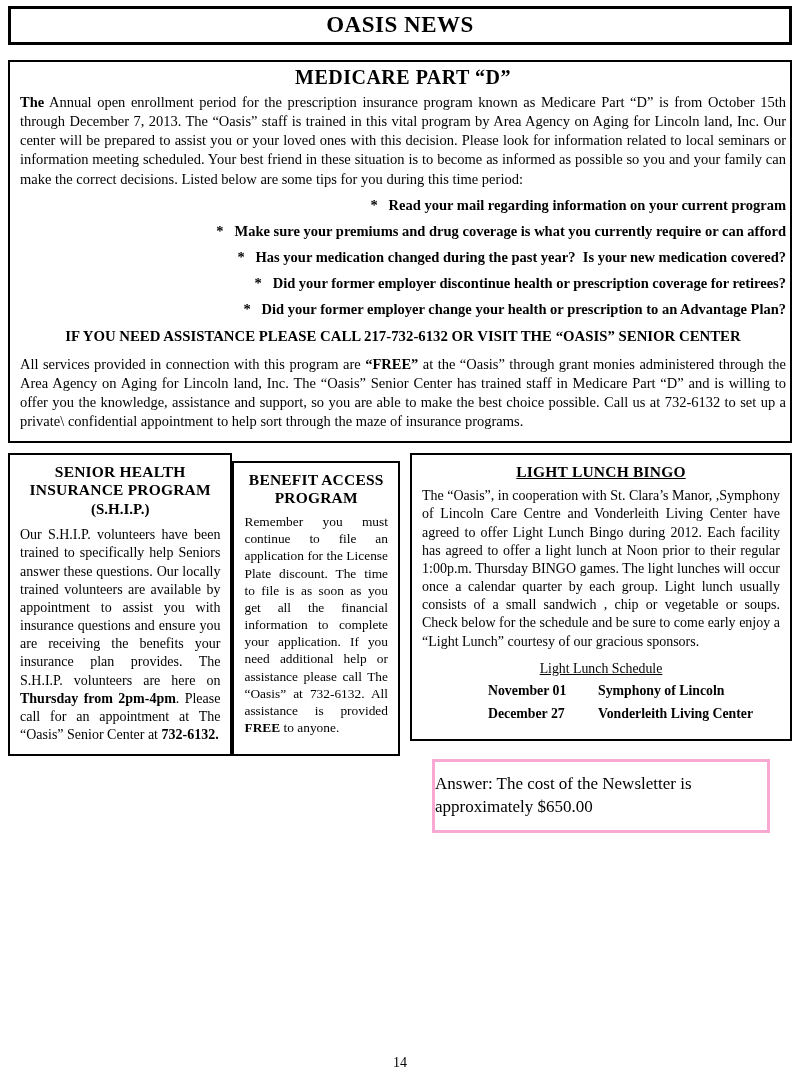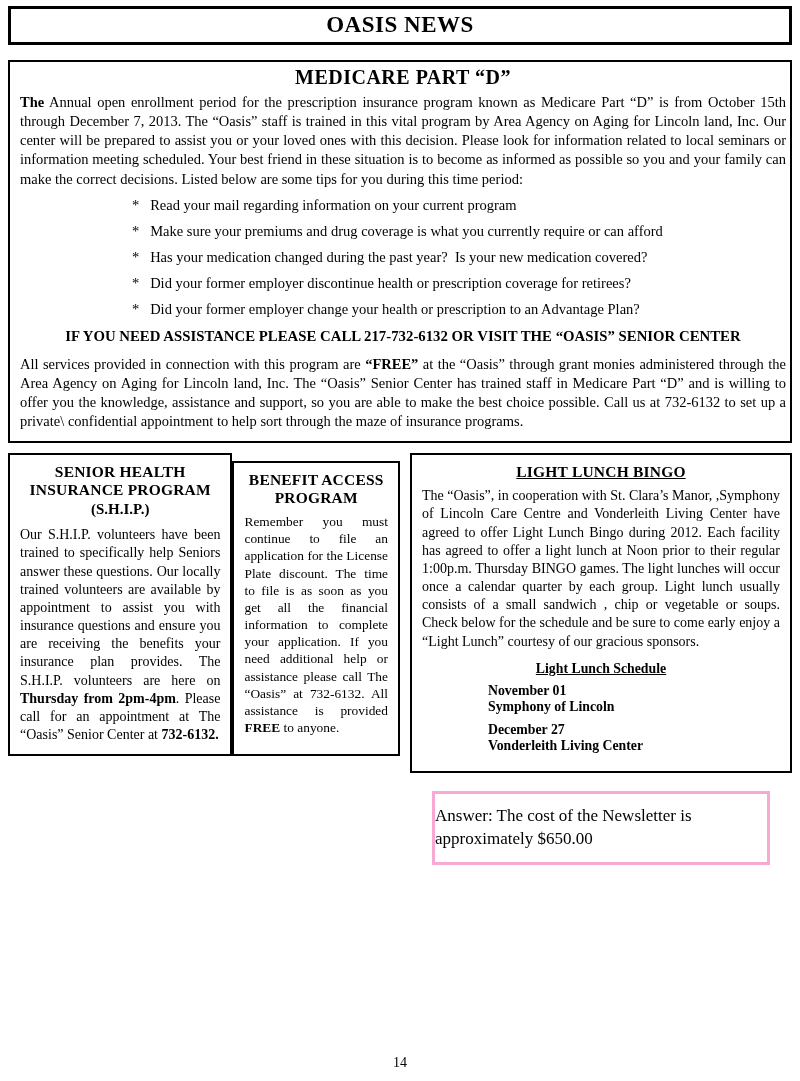--- a/index.html
+++ b/index.html
@@ -36,22 +36,23 @@
   .body-text {
     font-size: 14.5px;
     line-height: 1.32;
     text-align: justify;
     margin: 0;
   }
   .bullets {
     list-style: none;
     margin: 8px 0 4px 0;
     padding: 0 0 0 112px;
-    font-weight: normal;
+    font-weight: bold;
     font-size: 14.5px;
+    text-align: right;
   }
   .bullets li {
     margin: 0 0 9px 0;
     white-space: pre-wrap;
   }
   .assist-line {
     text-align: center;
     font-weight: bold;
     font-size: 14.8px;
     margin: 10px 0 10px 0;
@@ -75,26 +76,26 @@
   }
   .col-text:last-child { margin-bottom: 0; }
   .bold-para { font-weight: bold; }
 
   .bingo { padding: 4px 10px 10px 10px; }
   .bingo h3 {
     margin: 4px 0 6px 0; text-align: center;
     font-size: 15.5px; text-decoration: underline; letter-spacing: 0.2px;
   }
   .sched-title {
-    text-align: center; font-weight: bold; font-size: 13.8px;
+    text-align: center; font-weight: normal; font-size: 13.8px;
     text-decoration: underline; margin: 10px 0 6px 0;
   }
   .sched-row {
     display: flex; font-weight: bold; font-size: 13.8px;
-    margin: 0 0 7px 0; padding-left: 66px; flex-direction: column;
+    margin: 0 0 7px 0; padding-left: 66px;
   }
   .sched-date { width: 110px; flex: none; }
   .sched-venue { flex: 1; }
 
   .benefit { margin-top: 8px; padding: 4px 10px 9px 10px; }
   .benefit h3 {
     margin: 4px 0 6px 0; text-align: center;
     font-size: 15.5px; letter-spacing: 0.2px;
   }
   .benefit .col-text { font-size: 13.4px; line-height: 1.28; }

